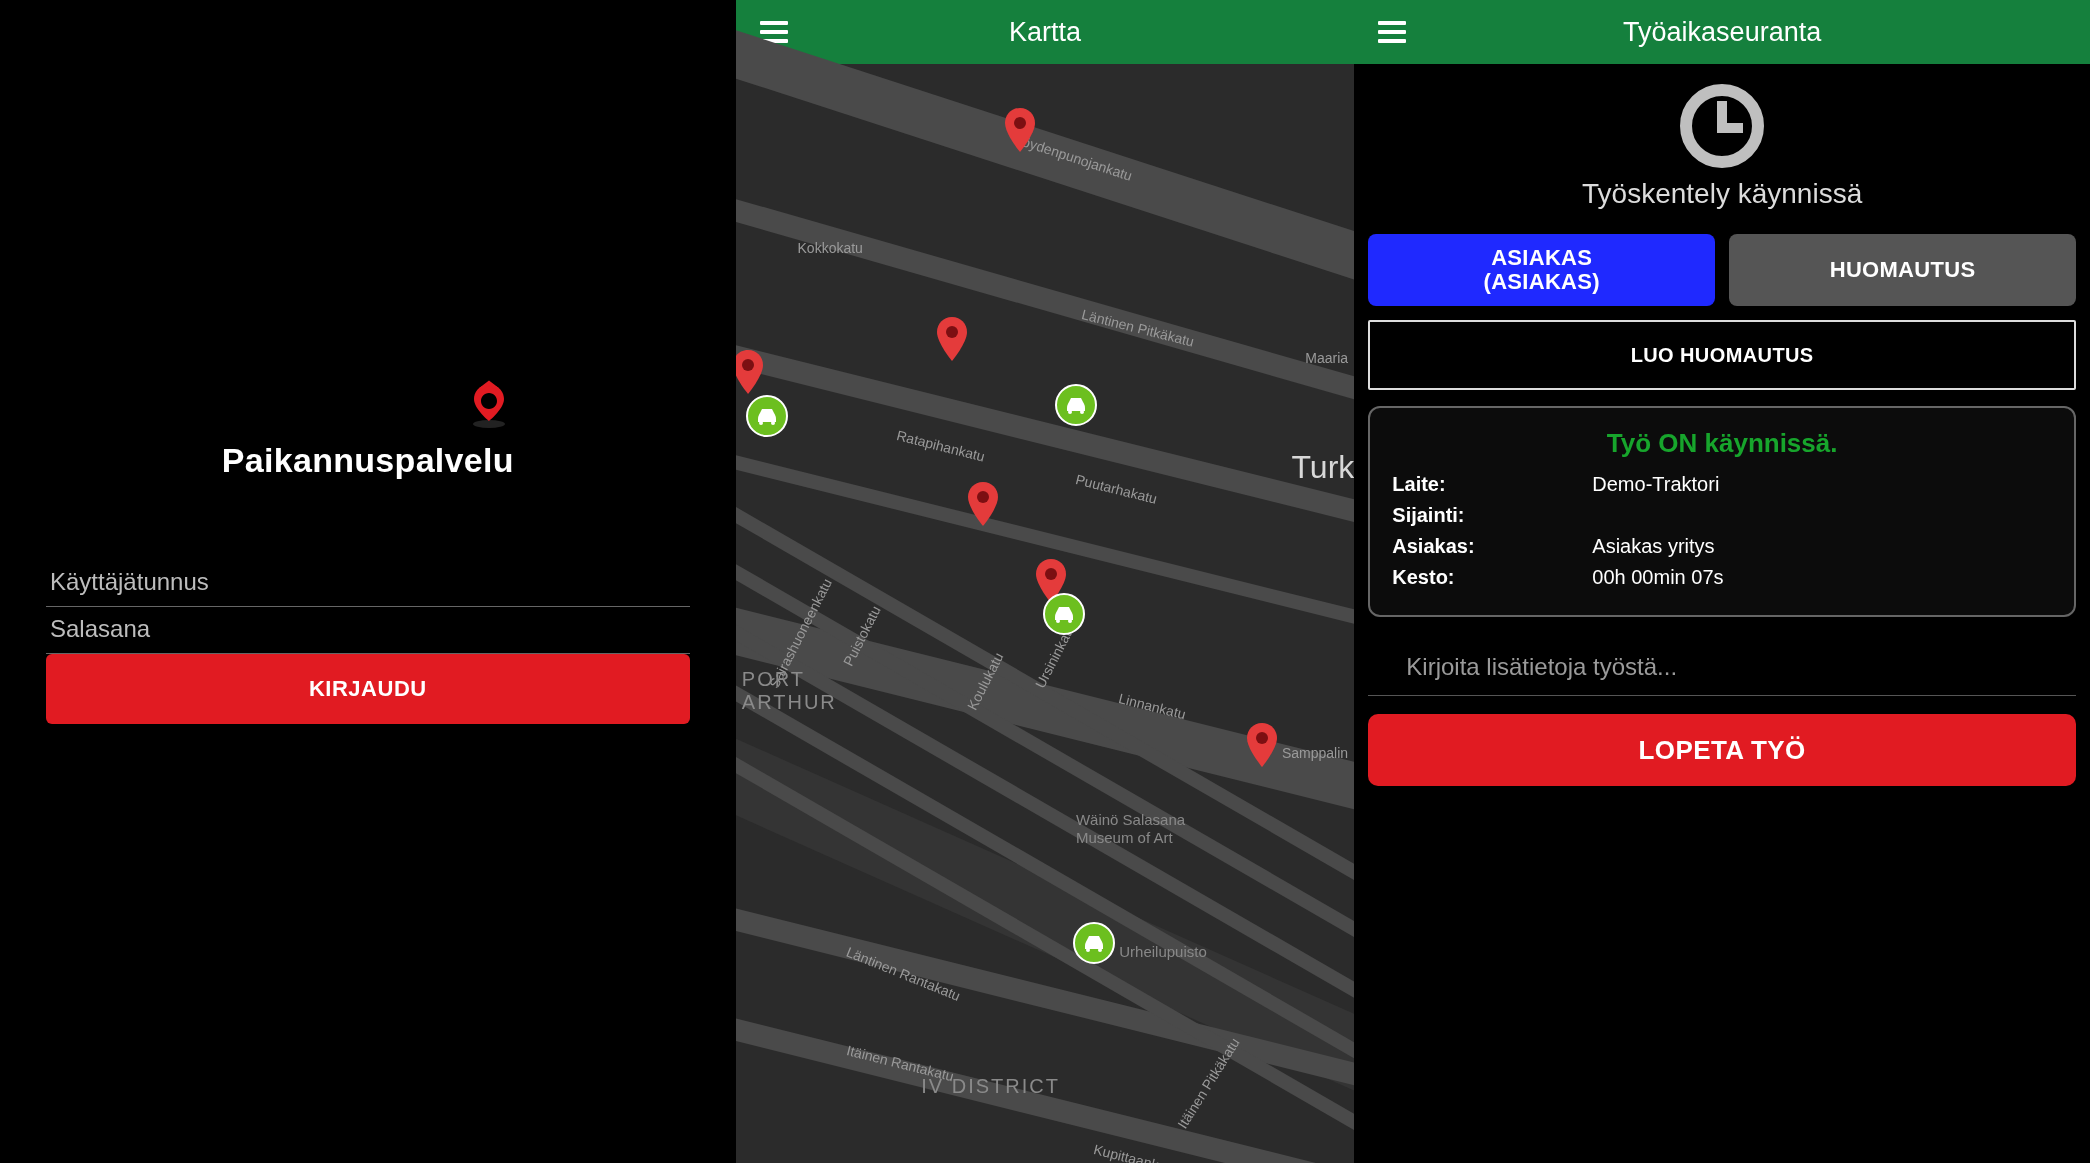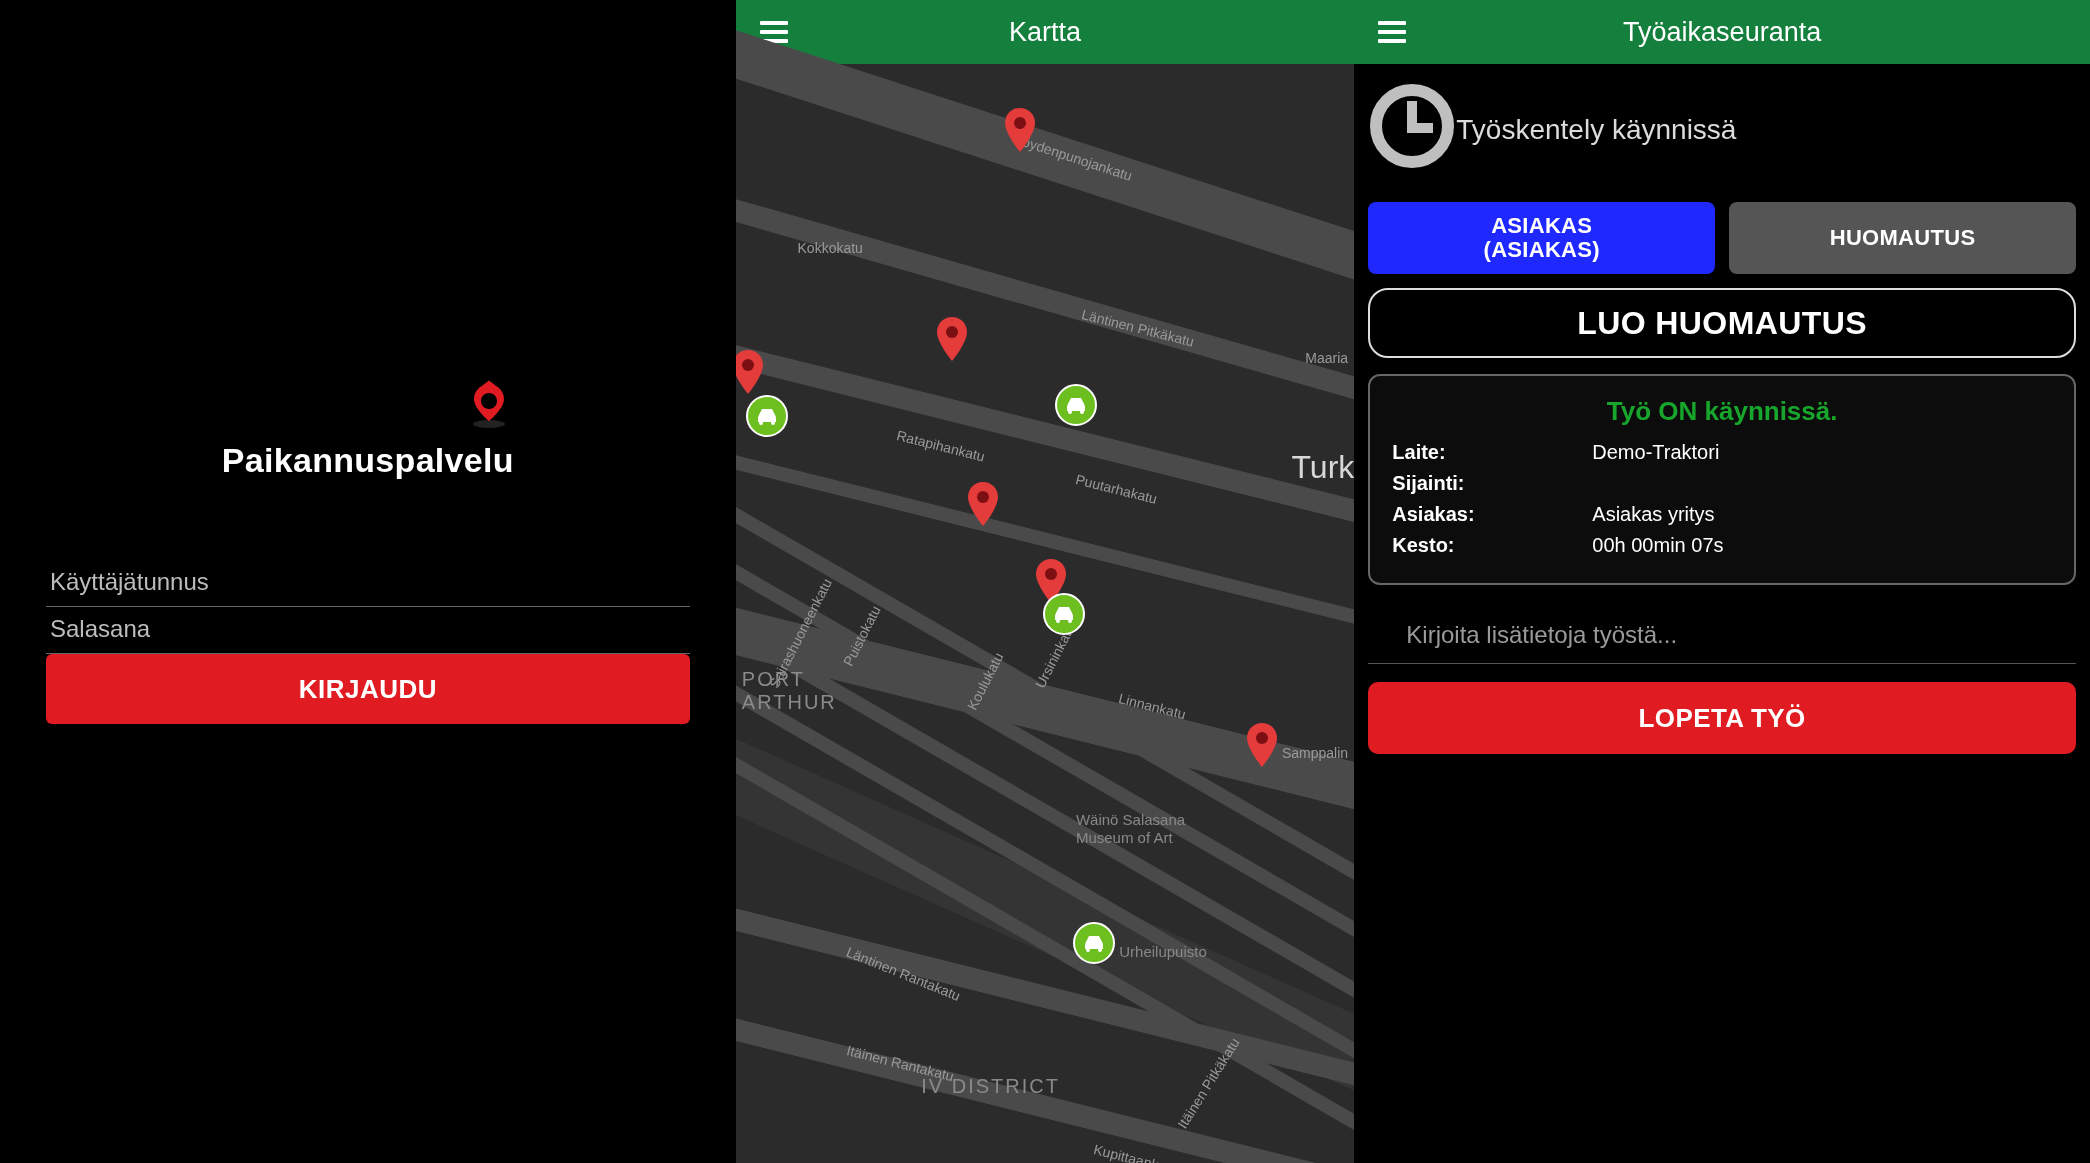--- a/index.html
+++ b/index.html
@@ -59,21 +59,21 @@
   }
   .field input {
     width: 100%; background: transparent; border: none;
     border-bottom: 1px solid #666; color: #fff;
     font-size: 24px; padding: 8px 4px 10px 4px; outline: none;
   }
   .field input::placeholder { color: #bdbdbd; }
   .field.focused input { border-bottom: 1px solid #666; }
   .btn-red {
     width: 100%; height: 70px; background: #e11b22; border: none; border-radius: 6px;
-    color: #fff; font-size: 26px; font-weight: 800; letter-spacing: .5px;
+    color: #fff; font-size: 22px; font-weight: 800; letter-spacing: .5px;
     cursor: pointer; text-transform: uppercase;
   }
 
   
   .map-canvas {
     position: absolute; left:0; right:0; top:64px; bottom:0;
     background: #2b2b2b;
   }
   .road { position:absolute; background:#4a4a4a; }
   .road.thin { height:14px; }
@@ -96,37 +96,37 @@
   }
   .pin, .carpin {
     position:absolute; transform: translate(-50%, -100%);
   }
   .pin svg { width:34px; height:44px; display:block; }
   .carpin { transform: translate(-50%, -50%); }
   .carpin svg { width:42px; height:42px; display:block; }
 
   
   .track-wrap { padding: 0 14px 0 14px; height: calc(100% - 64px); display:flex; flex-direction:column; }
-  .clock-row { display:flex; align-items:center; margin: 18px 0 14px; }
+  .clock-row { display:flex; flex-direction:column; align-items:center; margin: 18px 0 14px; }
   .clock-icon { width:88px; height:88px; margin-bottom: 8px; }
   .clock-caption { font-size:28px; color:#dcdcdc; }
   .seg {
     display:flex; gap:14px; margin: 10px 0 14px;
   }
   .seg button {
     flex:1; height:72px; border:none; border-radius:8px; cursor:pointer;
     font-size:22px; font-weight:800; color:#fff; letter-spacing:.3px;
     display:flex; align-items:center; justify-content:center; text-align:center;
     line-height:1.1;
   }
   .seg .active { background:#1f29ff; }
   .seg .inactive { background:#555; }
   .btn-outline {
-    width:100%; height:70px; border:2px solid #ddd; border-radius:20px;
-    background:transparent; color:#fff; font-size:32px; font-weight:800;
+    width:100%; height:70px; border:2px solid #ddd; border-radius:2px;
+    background:transparent; color:#fff; font-size:20px; font-weight:800;
     letter-spacing:.4px; cursor:pointer; margin-bottom: 16px;
   }
   .status-card {
     border:2px solid #666; border-radius:12px; padding: 20px 22px 22px;
     background: rgba(20,20,20,.6);
   }
   .status-card .st-title {
     text-align:center; color:#17a52c; font-size:26px; font-weight:800;
     margin-bottom: 10px;
   }

